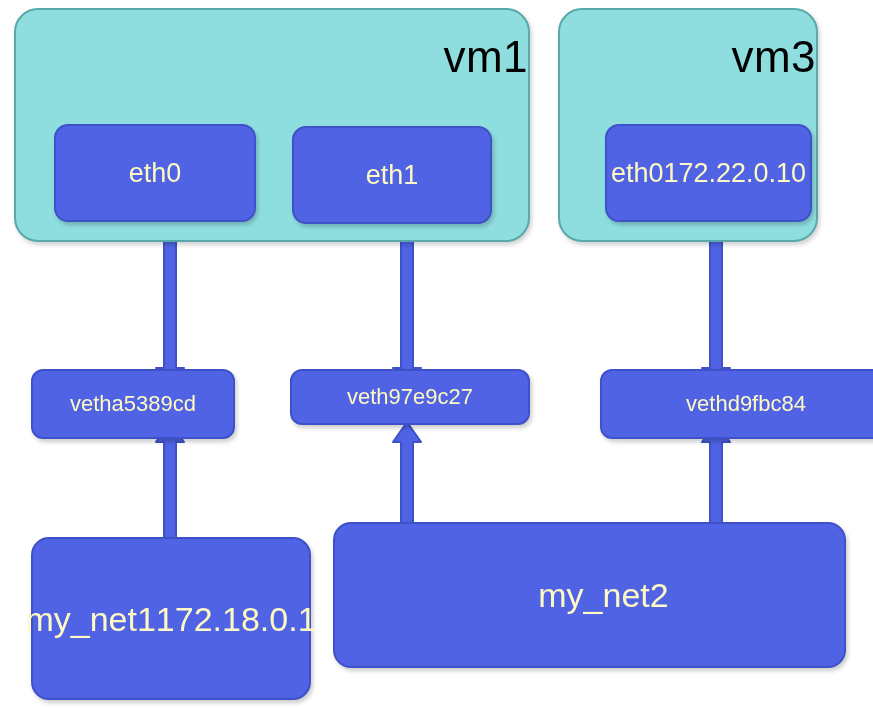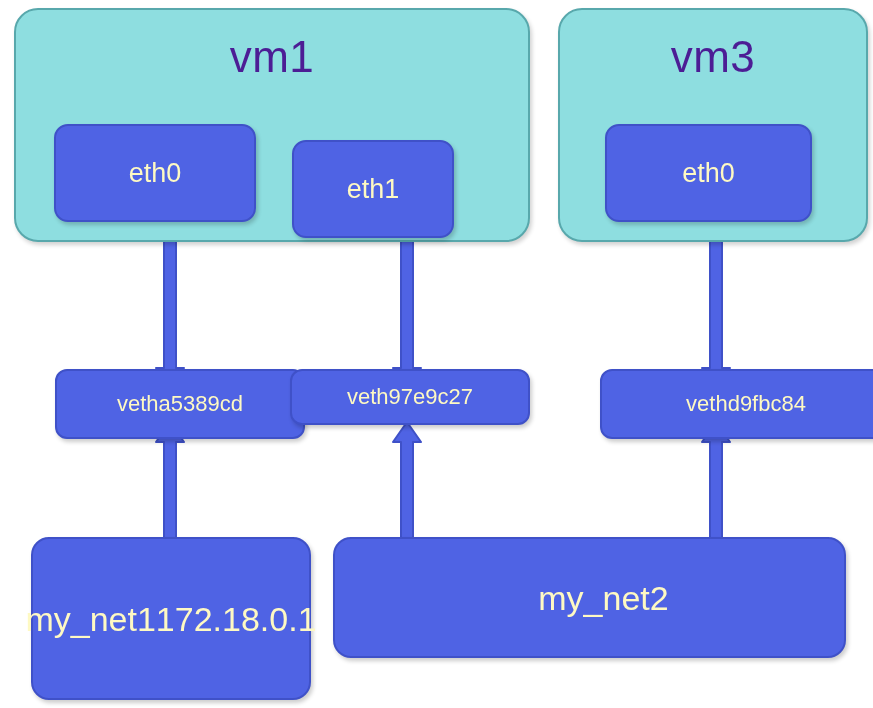--- a/index.html
+++ b/index.html
@@ -25,22 +25,22 @@
     border: 2px solid #58A8AC;
     border-radius: 24px;
     box-sizing: border-box;
     box-shadow: 2px 3px 4px rgba(0,0,0,0.18);
   }
   .vm-title {
     position: absolute;
     top: 22px;
     left: 0;
     right: 0;
-    text-align: center;
-    color: #4c1d95;
+    text-align: right;
+    color: #000000;
     font-size: 44px;
     line-height: 50px;
     letter-spacing: 0.5px;
     white-space: nowrap;
   }
 
   
   .node {
     position: absolute;
     background: #4F63E4;
@@ -115,47 +115,48 @@
     </svg>
   </div>
 
   <div class="vm-box" style="left:14px; top:8px; width:516px; height:234px;">
     <div class="vm-title">vm1</div>
 
     <div class="node iface" style="left:38px; top:114px; width:202px; height:98px;">
       <span class="ln">eth0</span>
     </div>
 
-    <div class="node iface" style="left:276px; top:130px; width:162px; height:98px;">
+    <div class="node iface" style="left:276px; top:116px; width:200px; height:98px;">
       <span class="ln">eth1</span>
     </div>
   </div>
 
-  <div class="vm-box" style="left:558px; top:8px; width:310px; height:234px;">
+  <div class="vm-box" style="left:558px; top:8px; width:260px; height:234px;">
     <div class="vm-title">vm3</div>
 
     <div class="node iface" style="left:45px; top:114px; width:207px; height:98px;">
       <span class="ln">eth0</span>
+      <span class="ln">172.22.0.10</span>
     </div>
   </div>
 
-  <div class="node veth" style="left:31px; top:369px; width:250px; height:70px;margin-left:24px;">
+  <div class="node veth" style="left:31px; top:369px; width:204px; height:70px;">
     <span class="ln">vetha5389cd</span>
   </div>
 
   <div class="node veth" style="left:290px; top:369px; width:240px; height:56px;">
     <span class="ln">veth97e9c27</span>
   </div>
 
   <div class="node veth" style="left:600px; top:369px; width:292px; height:70px;">
     <span class="ln">vethd9fbc84</span>
   </div>
 
   <div class="node netbox" style="left:31px; top:537px; width:280px; height:163px;">
     <span class="ln">my_net1</span>
     <span class="ln">172.18.0.1</span>
   </div>
 
-  <div class="node netbox" style="left:333px; top:537px; width:513px; height:121px;padding-left:28px;">
+  <div class="node netbox" style="left:333px; top:522px; width:513px; height:146px;padding-left:28px;">
     <span class="ln">my_net2</span>
   </div>
 
 </div>
 
 </body></html>

